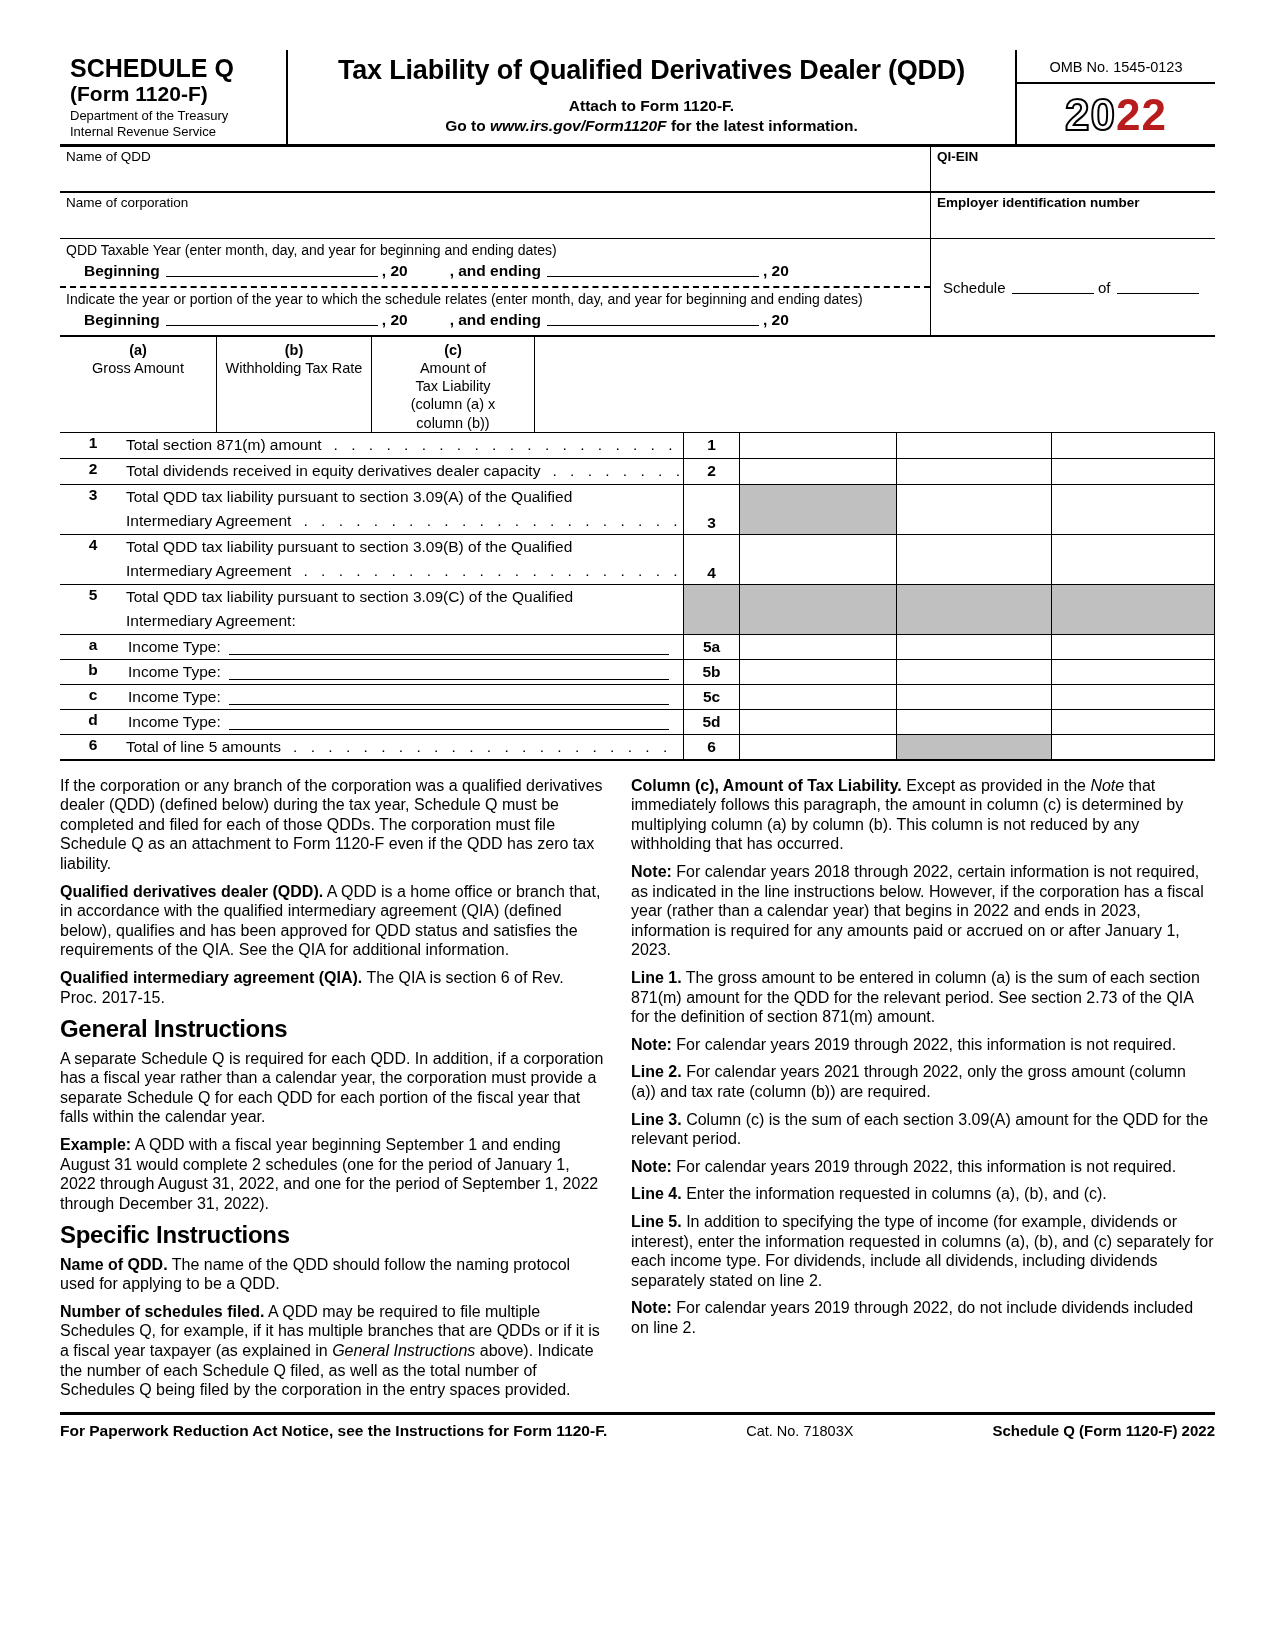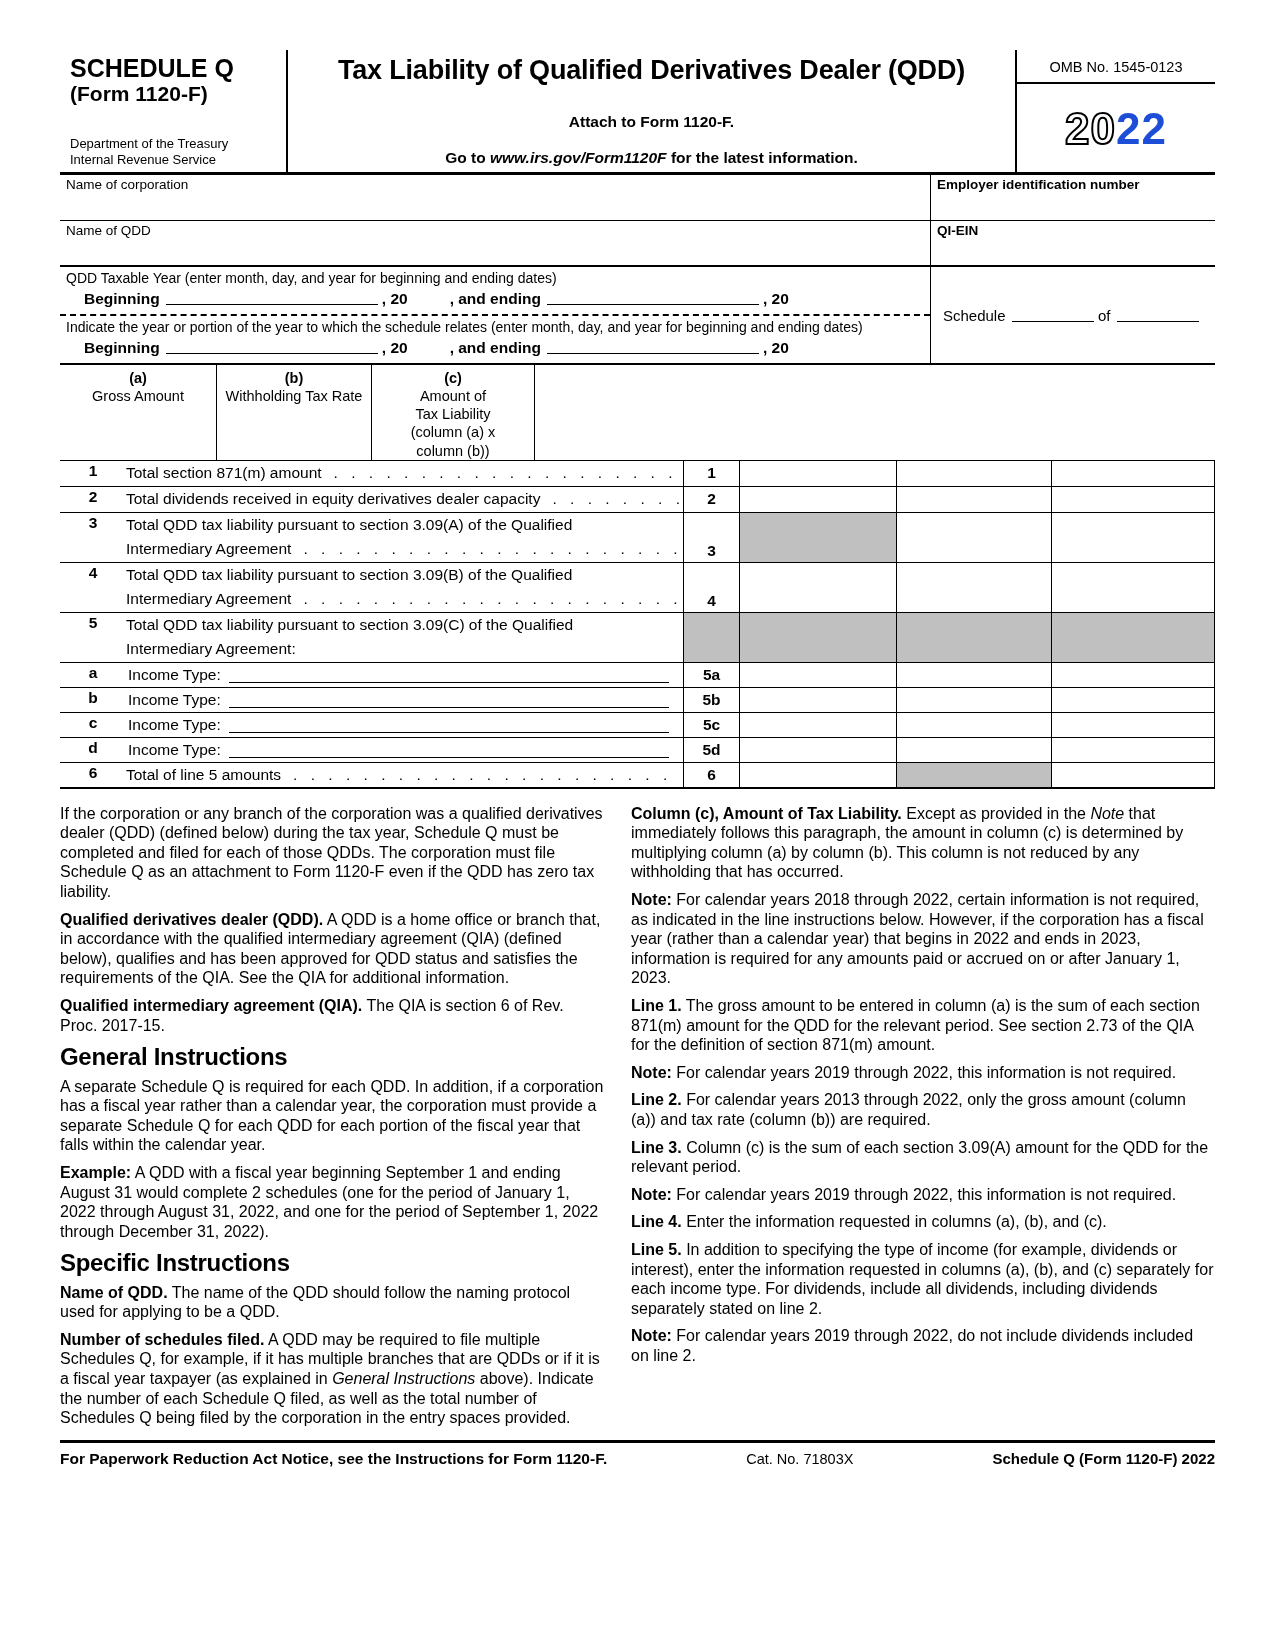--- a/index.html
+++ b/index.html
@@ -11,30 +11,30 @@
     position: relative;
   }
   .page { padding: 50px 60px 0 60px; width: 1275px; }
 
   
   .form-header { display: flex; border-bottom: 3px solid #000; align-items: stretch; }
   .fh-left { width: 228px; border-right: 2px solid #000; padding: 4px 8px 3px 10px; display: flex; flex-direction: column; }
   .sched-q { font-size: 25px; font-weight: bold; line-height: 1.12; }
   .form-no { font-size: 21px; font-weight: bold; line-height: 1.15; }
   .dept { margin-top: auto; font-size: 13px; line-height: 1.22; padding-bottom: 1px; }
-  .fh-center { flex: 1; border-right: 2px solid #000; text-align: center; padding: 5px 10px 5px; display: flex; flex-direction: column; gap: 16px; }
+  .fh-center { flex: 1; border-right: 2px solid #000; text-align: center; padding: 5px 10px 5px; display: flex; flex-direction: column; }
   .form-title { font-size: 27px; font-weight: bold; letter-spacing: -0.2px; }
   .attach { font-size: 15.5px; font-weight: bold; margin-top: 11px; }
   .goto { font-size: 15.5px; font-weight: bold; margin-top: 2px; }
   .goto i { font-style: italic; }
   .fh-right { width: 198px; display: flex; flex-direction: column; gap: 6px; }
   .omb { font-size: 14.5px; text-align: center; padding: 9px 2px 7px; border-bottom: 2px solid #000; white-space: nowrap; }
   .year { flex: 1; display: flex; align-items: center; justify-content: center; font-size: 44px; font-weight: bold; letter-spacing: 1px; padding-bottom: 4px; }
   .year-outline { color: #fff; -webkit-text-stroke: 2px #000; }
-  .year-solid { color: #1d4ed8; }
+  .year-solid { color: #b91c1c; }
 
   
   .id-row { display: flex; border-bottom: 1px solid #000; min-height: 46px; }
   .id-row.thick { border-bottom: 2px solid #000; }
   .id-left { flex: 1; padding: 2px 6px; font-size: 13.5px; }
   .id-right { width: 285px; border-left: 1px solid #000; padding: 2px 6px; font-size: 13.5px; font-weight: bold; }
 
   
   .tax-row { display: flex; border-bottom: 2px solid #000; }
   .tax-left { flex: 1; }
@@ -113,27 +113,27 @@
     </div>
     <div class="fh-right">
       <div class="omb">OMB No. 1545-0123</div>
       <div class="year">
           <span class="year-outline">20</span>
           <span class="year-solid">22</span>
         </div>
     </div>
   </div>
 
+  <div class="id-row thick">
+    <div class="id-left"><span>Name of QDD</span></div>
+    <div class="id-right"><span>QI-EIN</span></div>
+  </div>
   <div class="id-row">
     <div class="id-left"><span>Name of corporation</span></div>
     <div class="id-right"><span>Employer identification number</span></div>
-  </div>
-  <div class="id-row thick">
-    <div class="id-left"><span>Name of QDD</span></div>
-    <div class="id-right"><span>QI-EIN</span></div>
   </div>
 
   <div class="tax-row">
     <div class="tax-left">
       <div class="tax-block first">
         <div class="tax-label">QDD Taxable Year (enter month, day, and year for beginning and ending dates)</div>
         <div class="begin-line">
           <span>Beginning</span>
           <span class="fill fill-date"></span>
           <span>, 20</span>
@@ -334,21 +334,21 @@
       <p><b>Example:</b><span> A QDD with a fiscal year beginning September 1 and ending August 31 would complete 2 schedules (one for the period of January 1, 2022 through August 31, 2022, and one for the period of September 1, 2022 through December 31, 2022).</span></p>
       <h2>Specific Instructions</h2>
       <p><b>Name of QDD.</b><span> The name of the QDD should follow the naming protocol used for applying to be a QDD.</span></p>
       <p><b>Number of schedules filed.</b><span> A QDD may be required to file multiple Schedules Q, for example, if it has multiple branches that are QDDs or if it is a fiscal year taxpayer (as explained in </span><i>General Instructions</i><span> above). Indicate the number of each Schedule Q filed, as well as the total number of Schedules Q being filed by the corporation in the entry spaces provided.</span></p>
     </div>
     <div class="col-right">
       <p><b>Column (c), Amount of Tax Liability.</b><span> Except as provided in the </span><i>Note</i><span> that immediately follows this paragraph, the amount in column (c) is determined by multiplying column (a) by column (b). This column is not reduced by any withholding that has occurred.</span></p>
       <p><b>Note:</b><span> For calendar years 2018 through 2022, certain information is not required, as indicated in the line instructions below. However, if the corporation has a fiscal year (rather than a calendar year) that begins in 2022 and ends in 2023, information is required for any amounts paid or accrued on or after January 1, 2023.</span></p>
       <p><b>Line 1.</b><span> The gross amount to be entered in column (a) is the sum of each section 871(m) amount for the QDD for the relevant period. See section 2.73 of the QIA for the definition of section 871(m) amount.</span></p>
       <p><b>Note:</b><span> For calendar years 2019 through 2022, this information is not required.</span></p>
-      <p><b>Line 2.</b><span> For calendar years 2013 through 2022, only the gross amount (column (a)) and tax rate (column (b)) are required.</span></p>
+      <p><b>Line 2.</b><span> For calendar years 2021 through 2022, only the gross amount (column (a)) and tax rate (column (b)) are required.</span></p>
       <p><b>Line 3.</b><span> Column (c) is the sum of each section 3.09(A) amount for the QDD for the relevant period.</span></p>
       <p><b>Note:</b><span> For calendar years 2019 through 2022, this information is not required.</span></p>
       <p><b>Line 4.</b><span> Enter the information requested in columns (a), (b), and (c).</span></p>
       <p><b>Line 5.</b><span> In addition to specifying the type of income (for example, dividends or interest), enter the information requested in columns (a), (b), and (c) separately for each income type. For dividends, include all dividends, including dividends separately stated on line 2.</span></p>
       <p><b>Note:</b><span> For calendar years 2019 through 2022, do not include dividends included on line 2.</span></p>
     </div>
   </div>
 
   <div class="footer">
     <div class="f-left">For Paperwork Reduction Act Notice, see the Instructions for Form 1120-F.</div>

